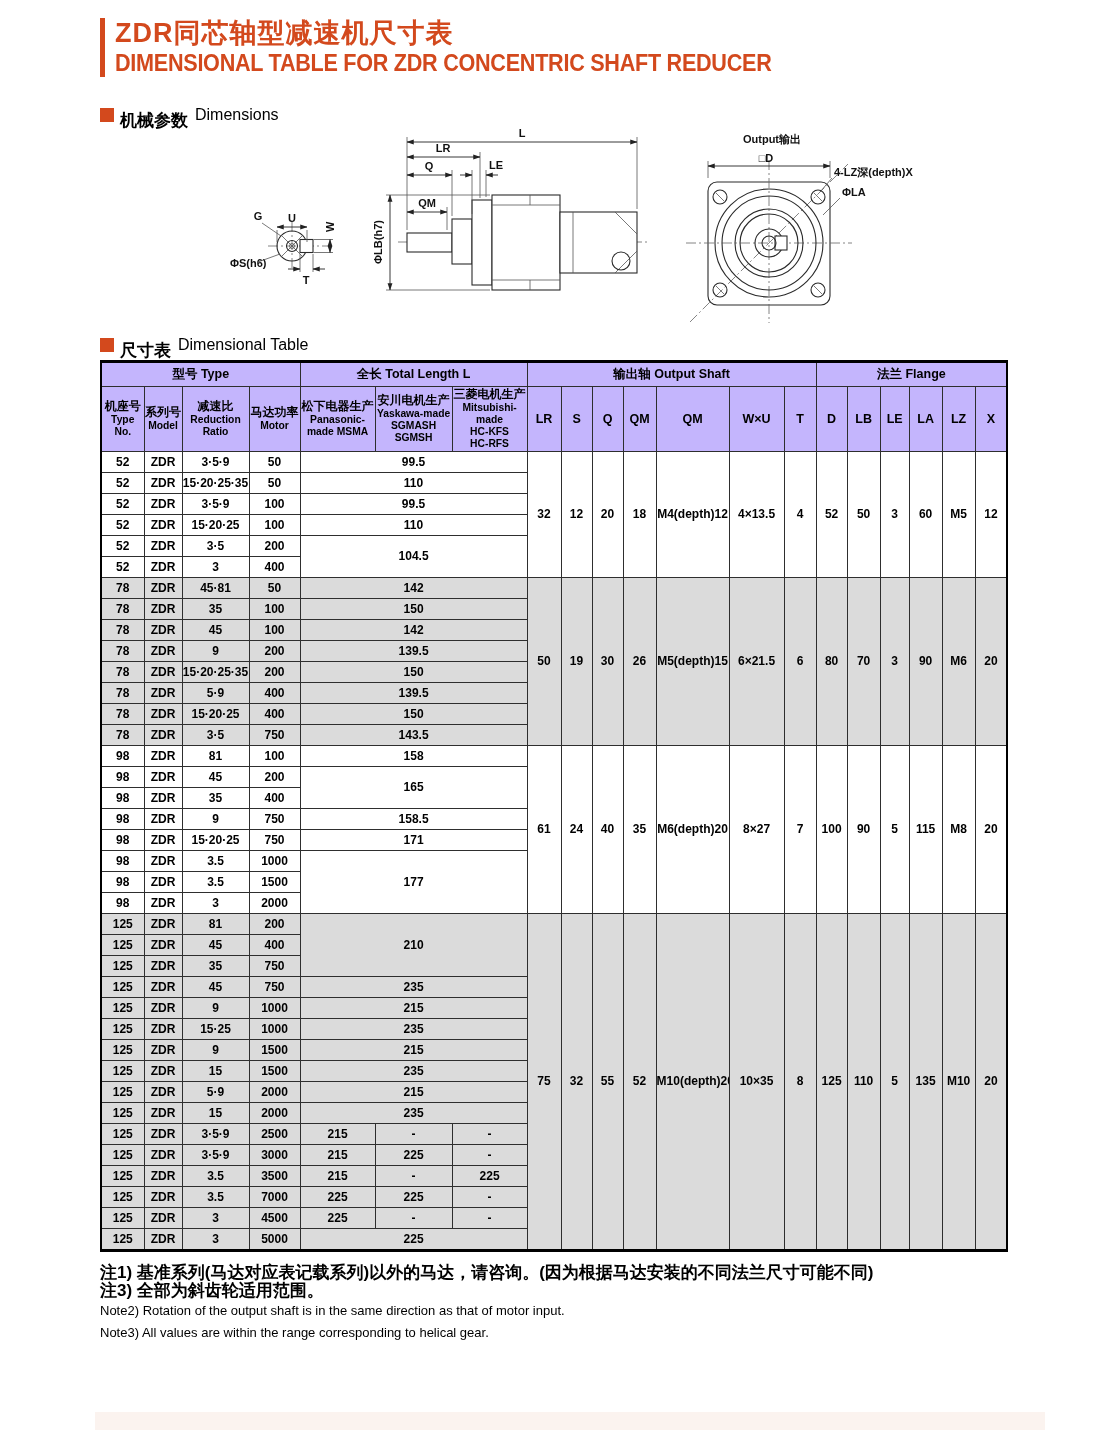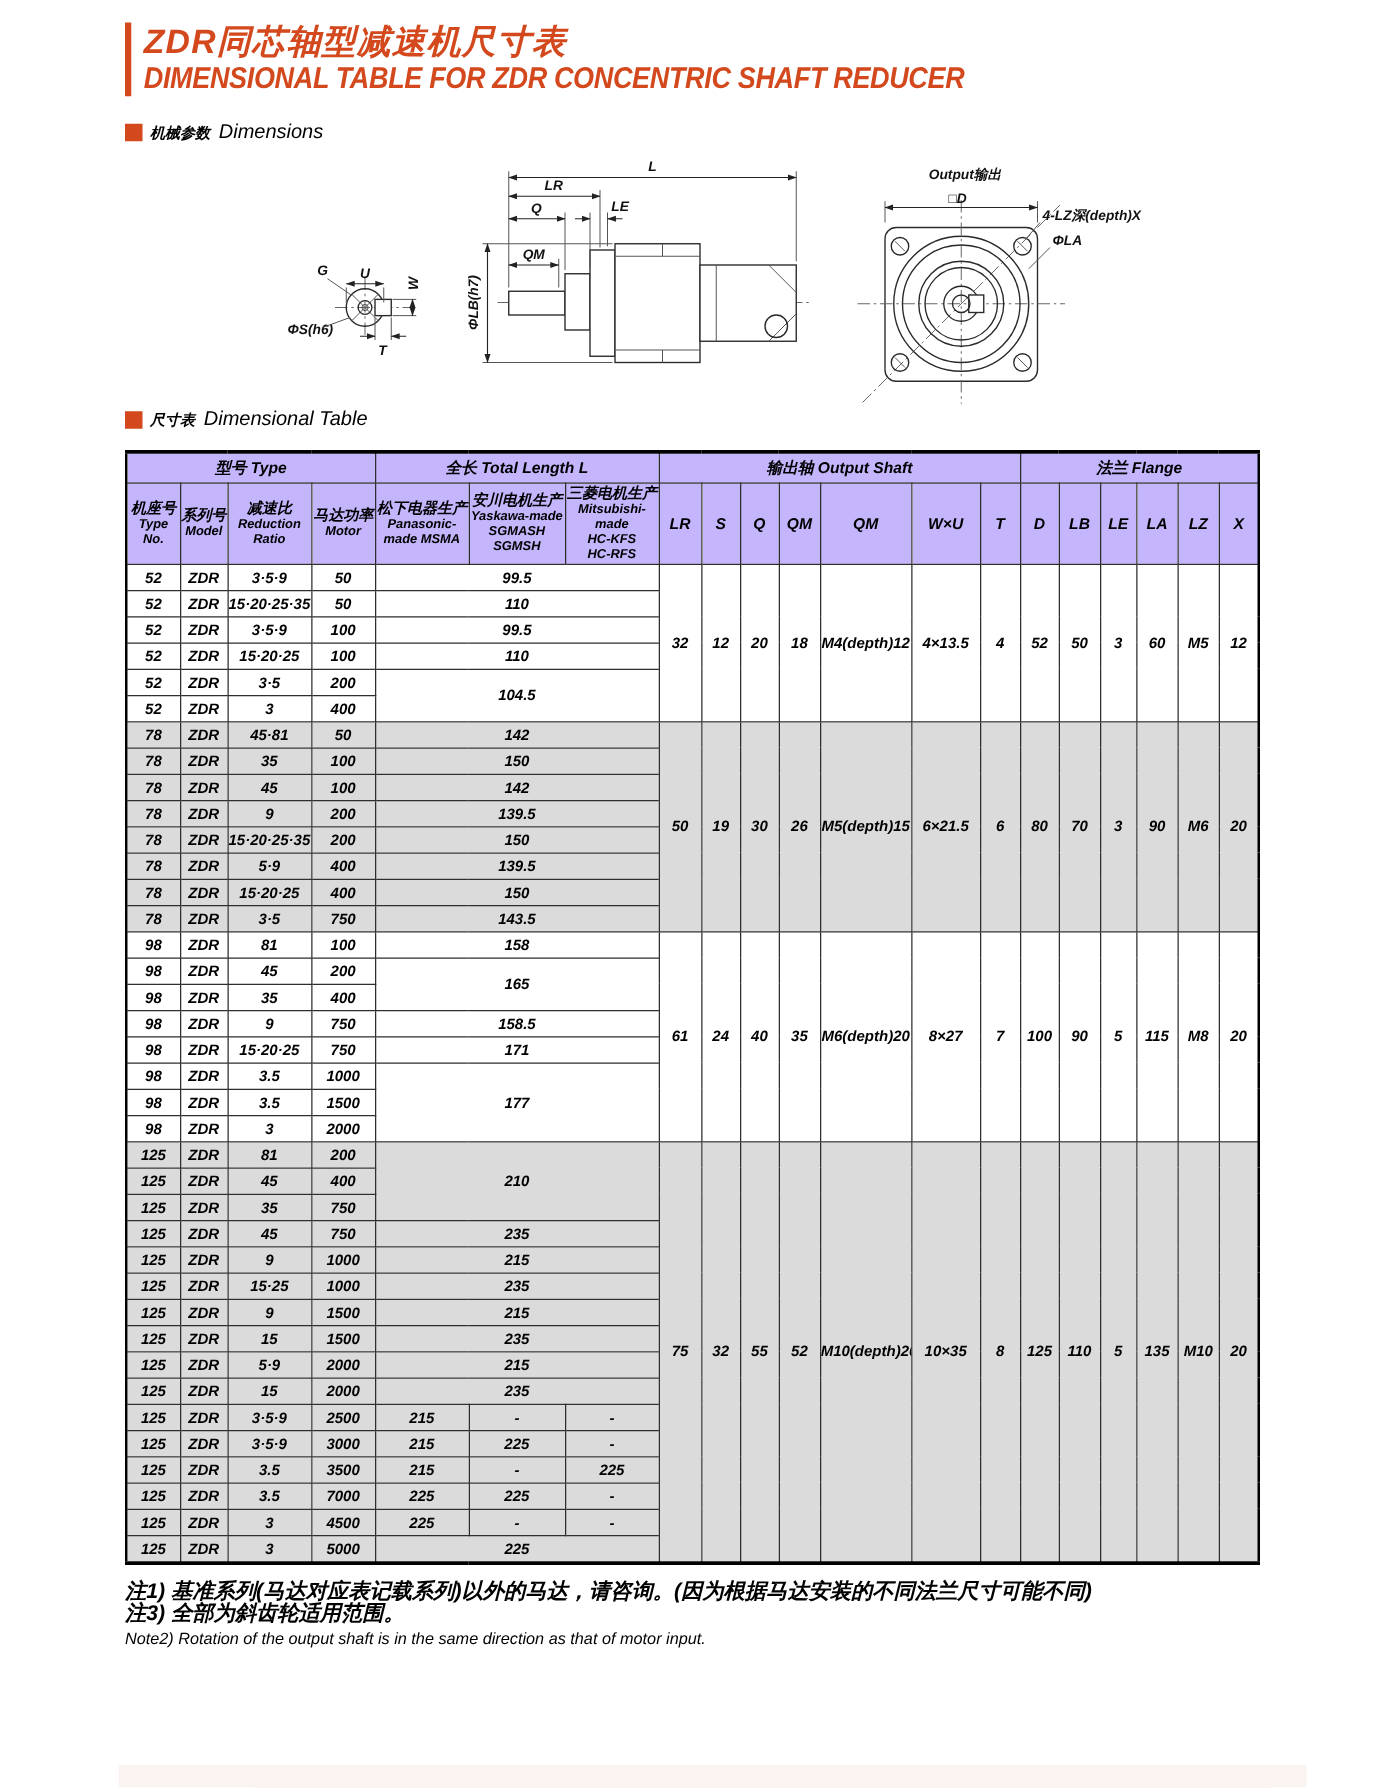--- a/index.html
+++ b/index.html
@@ -1,28 +1,28 @@
 <!DOCTYPE html>
 <html><head>
 <meta charset="utf-8">
 <style>
   html,body{margin:0;padding:0;background:#fff;}
   .page{position:relative;width:1120px;height:1430px;background:#fff;overflow:hidden;
-        font-family:"Liberation Sans",sans-serif;color:#000;font-style:italic;}
+        font-family:"Liberation Sans",sans-serif;color:#000;}
 
   
   .title-block{position:absolute;left:100px;top:18px;border-left:5px solid #D3491D;padding-left:10px;}
   .title-zh{font-size:27px;font-weight:bold;color:#D3491D;line-height:1.15;letter-spacing:1px;white-space:nowrap;}
   .title-en{font-size:24px;font-weight:bold;color:#D3491D;line-height:1.15;letter-spacing:-0.3px;
             transform:scaleX(0.9);transform-origin:left center;white-space:nowrap;}
 
   
   .section-heading{position:absolute;display:flex;align-items:center;white-space:nowrap;}
   .sq{width:14px;height:14px;background:#D3491D;margin-right:6px;flex:0 0 auto;}
-  .sh-zh{font-weight:bold;font-size:12px;}
+  .sh-zh{font-weight:bold;font-size:17px;margin-top:12px;}
   .sh-en{margin-left:7px;font-size:16px;text-align:center;}
   #sh-dimensions{left:100px;top:97px;}
   #sh-table{left:100px;top:327px;}
 
   
   svg.drawing{position:absolute;left:230px;top:118px;}
   .ol{fill:#fff;stroke:#2a2a2a;stroke-width:1.1;}
   .ln{fill:none;stroke:#2a2a2a;stroke-width:1.1;}
   .thin{fill:none;stroke:#555;stroke-width:0.8;}
   .cl{fill:none;stroke:#666;stroke-width:0.8;stroke-dasharray:10 3 2 3;}
@@ -581,16 +581,17 @@
             <td colspan="3">225</td>
           </tr>
         </tbody>
       </table>
   </div>
 
   <div class="notes">
     <div class="note-zh">注1) 基准系列(马达对应表记载系列)以外的马达，请咨询。(因为根据马达安装的不同法兰尺寸可能不同)</div>
     <div class="note-zh">注3) 全部为斜齿轮适用范围。</div>
     <div class="note-en">Note2) Rotation of the output shaft is in the same direction as that of motor input.</div>
+    <div class="note-en">Note3) All values are within the range corresponding to helical gear.</div>
   </div>
 
   <div class="footer-bar"></div>
 </div>
 
 </body></html>

